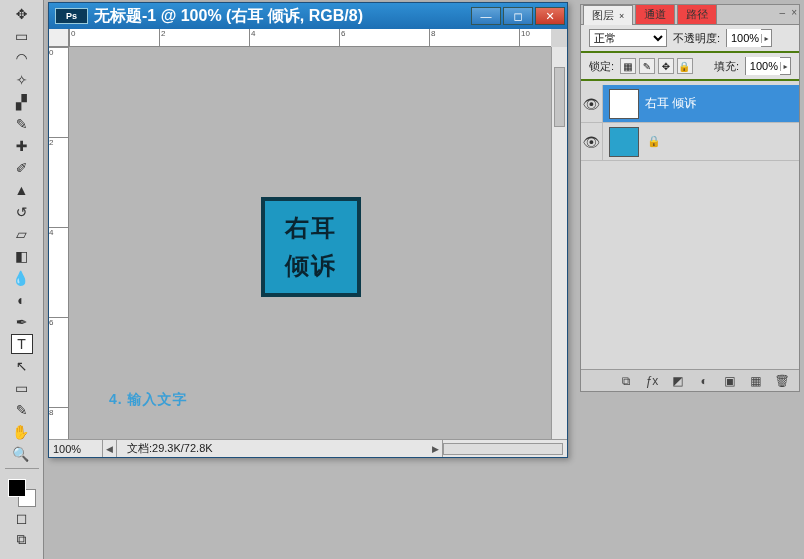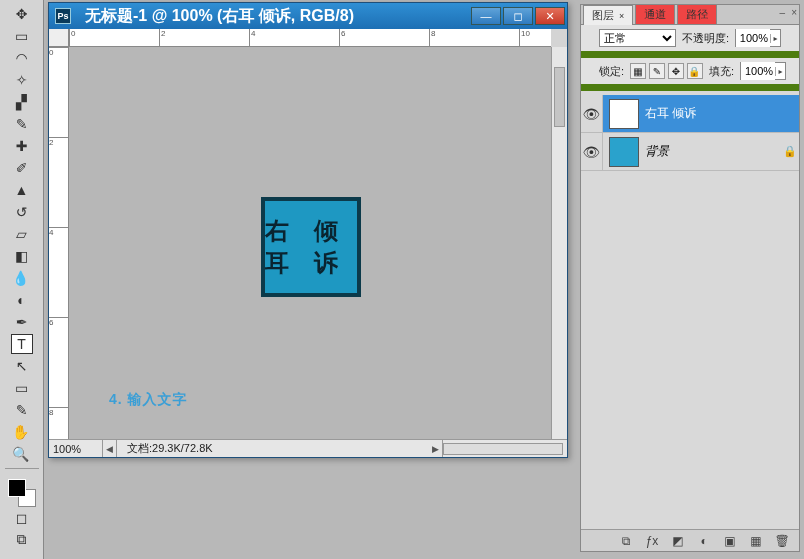--- a/index.html
+++ b/index.html
@@ -11,53 +11,53 @@
   .tool { width: 22px; height: 20px; display: flex; align-items:center; justify-content:center; font-size:14px; color:#333; cursor:pointer; position:relative;}
   .tool.sel { border:1px solid #333; background:#fff; }
   .swatches { width: 28px; height: 28px; position: relative; margin-top:6px;}
   .swatch-fg { width:18px; height:18px; background:#000; border:1px solid #fff; position:absolute; top:0; left:0; z-index:2;}
   .swatch-bg { width:18px; height:18px; background:#fff; border:1px solid #888; position:absolute; bottom:0; right:0; }
   .toolbox .divider { width: 34px; height:1px; background:#999; margin:3px 0;}
 
   
   .docwin { position:absolute; left: 48px; top: 2px; width: 520px; height: 456px; border:1px solid #1e4f7a; background:#d4d4d4; box-shadow: 2px 2px 6px rgba(0,0,0,0.3); }
   .titlebar { height:26px; background: linear-gradient(#2f8fd4,#1d6fb4); display:flex; align-items:center; justify-content:space-between; padding:0 2px 0 6px; }
-  .titlebar .ticon { width:16px; height:16px; background:#0a3a5a; border:1px solid #9cd; display:inline-flex; align-items:center; justify-content:center; color:#fff; font-size:9px; font-weight:bold; margin-right:14px;}
+  .titlebar .ticon { width:33px; height:16px; background:#0a3a5a; border:1px solid #9cd; display:inline-flex; align-items:center; justify-content:center; color:#fff; font-size:9px; font-weight:bold; margin-right:6px;}
   .titlebar .title { color:#fff; font-size:16px; font-weight:bold; flex:1; white-space:nowrap; overflow:hidden; }
   .winbtns { display:flex; gap:2px; }
   .winbtn { width:30px; height:18px; border:1px solid #355; display:flex; align-items:center; justify-content:center; font-size:11px; color:#fff; cursor:pointer; }
   .winbtn.min { background:linear-gradient(#5fa3d9,#2f7bbf);}
   .winbtn.max { background:linear-gradient(#5fa3d9,#2f7bbf);}
   .winbtn.close { background:linear-gradient(#e36f5a,#c73b2a);}
   .ruler-h { position:absolute; left:20px; top:26px; right:16px; height:18px; background:#fff; border-bottom:1px solid #888; font-size:8px; color:#555; overflow:hidden; }
   .ruler-h .tick { position:absolute; top:0; height:18px; border-left:1px solid #888; padding-left:1px;}
   .ruler-v { position:absolute; left:0; top:44px; width:20px; bottom:18px; background:#fff; border-right:1px solid #888; font-size:8px; color:#555; overflow:hidden;}
   .ruler-v .tick { position:absolute; left:0; width:20px; border-top:1px solid #888; padding-top:1px; line-height:8px;}
   .ruler-corner { position:absolute; left:0; top:26px; width:20px; height:18px; background:#eee; border-right:1px solid #888; border-bottom:1px solid #888;}
   .canvas-wrap { position:absolute; left:20px; top:44px; right:16px; bottom:18px; overflow:hidden; background:linear-gradient(45deg,#ccc 25%,transparent 25%) 0 0/14px 14px,linear-gradient(45deg,transparent 75%,#ccc 75%) 7px 7px/14px 14px,#fff;}
   .canvas { position:absolute; left:0; top:0; width:100%; height:100%; background:#b7b7b7; }
-  .artbox { position:absolute; left:192px; top:150px; width:100px; height:100px; background:#1e98c2; border:4px solid #0c3a4a; display:flex; flex-direction:row; align-items:center; justify-content:center; gap:6px;}
+  .artbox { position:absolute; left:192px; top:150px; width:100px; height:100px; background:#1e98c2; border:4px solid #0c3a4a; display:flex; flex-direction:column; align-items:center; justify-content:center; gap:6px;}
   .artbox span { font-size:24px; font-weight:bold; color:#0a2430; letter-spacing:2px;}
   .caption { position:absolute; left:40px; bottom:30px; color:#3b9fd6; font-size:14px; font-weight:bold; letter-spacing:1px;}
   .statusbar { position:absolute; left:0; bottom:0; right:0; height:18px; background:#e6e6e6; border-top:1px solid #999; display:flex; align-items:center; font-size:11px; color:#222; }
   .statusbar .zoom { width:54px; padding-left:4px; border-right:1px solid #999; height:100%; display:flex; align-items:center;}
   .statusbar .nav { width:14px; text-align:center; border-right:1px solid #999; height:100%; display:flex; align-items:center; justify-content:center; font-size:9px; color:#555;}
   .statusbar .info { padding-left:10px; flex:1;}
   .statusbar .scroll { width:120px; height:12px; background:#ddd; border:1px solid #999; margin-right:4px;}
   .vscroll { position:absolute; right:0; top:44px; width:16px; bottom:18px; background:#e6e6e6; border-left:1px solid #999;}
   .vscroll .thumb { position:absolute; left:2px; right:2px; top:20px; height:60px; background:#c4c4c4; border:1px solid #999;}
 
   
-  .panel { position:absolute; right:4px; top:4px; width:220px; height:548px; background:#d9d9d9; border:1px solid #888;}
+  .panel { position:absolute; right:4px; top:4px; width:220px; height:388px; background:#d9d9d9; border:1px solid #888;}
   .tabs { height:20px; display:flex; align-items:flex-end; background:#c7c7c7; border-bottom:1px solid #888; position:relative;}
   .tab { padding:2px 8px; font-size:11px; color:#333; border:1px solid #888; border-bottom:none; background:#ef4444; margin-left:2px; cursor:pointer;}
   .tab.sel { background:#eee; position:relative; top:1px;}
   .tab-close { margin-left:2px; font-size:9px;}
   .panel-ctrl { position:absolute; right:2px; top:2px; display:flex; gap:6px; font-size:10px; color:#555;}
-  .panel-row { display:flex; align-items:center; padding:4px 18px; gap:6px; border-bottom:7px solid #4d7c0f; font-size:11px; color:#222; background:#e2e2e2;}
+  .panel-row { display:flex; align-items:center; padding:4px 8px; gap:6px; border-bottom:2px solid #4d7c0f; font-size:11px; color:#222; background:#e2e2e2;}
   .panel-row select, .panel-row input { font-size:11px; border:1px solid #888; background:#fff; height:18px;}
   .panel-row .label { white-space:nowrap;text-align:center; }
   .pct-box { display:flex; align-items:center; border:1px solid #888; background:#fff; height:18px; }
   .pct-box input { border:none; width:34px; text-align:right; padding-right:2px;}
   .pct-box .arrow { width:10px; font-size:8px; text-align:center; color:#444; border-left:1px solid #aaa;}
   .lock-icons { display:flex; gap:3px; }
   .lock-icons .ic { width:16px; height:16px; border:1px solid #999; background:#eee; display:flex; align-items:center; justify-content:center; font-size:10px;}
 
   .layers { padding:4px 0; }
   .layer { display:flex; align-items:center; height:38px; border-bottom:1px solid #bbb; font-size:12px; cursor:pointer;}
@@ -201,21 +201,20 @@
   <div class="layers" id="layerlist">
       <div class="layer sel">
         <div class="eye">👁</div>
         <div class="thumb t-text">T</div>
         <div class="name">右耳 倾诉</div>
         <div class="lock"></div>
       </div>
       <div class="layer">
         <div class="eye">👁</div>
         <div class="thumb t-bg"></div>
-        <div class="name italic">背景</div>
         <div class="lock">🔒</div>
       </div>
     </div>
 
   <div class="panel-footer">
     <div class="fic">⧉</div>
     <div class="fic">ƒx</div>
     <div class="fic">◩</div>
     <div class="fic">◐</div>
     <div class="fic">▣</div>

